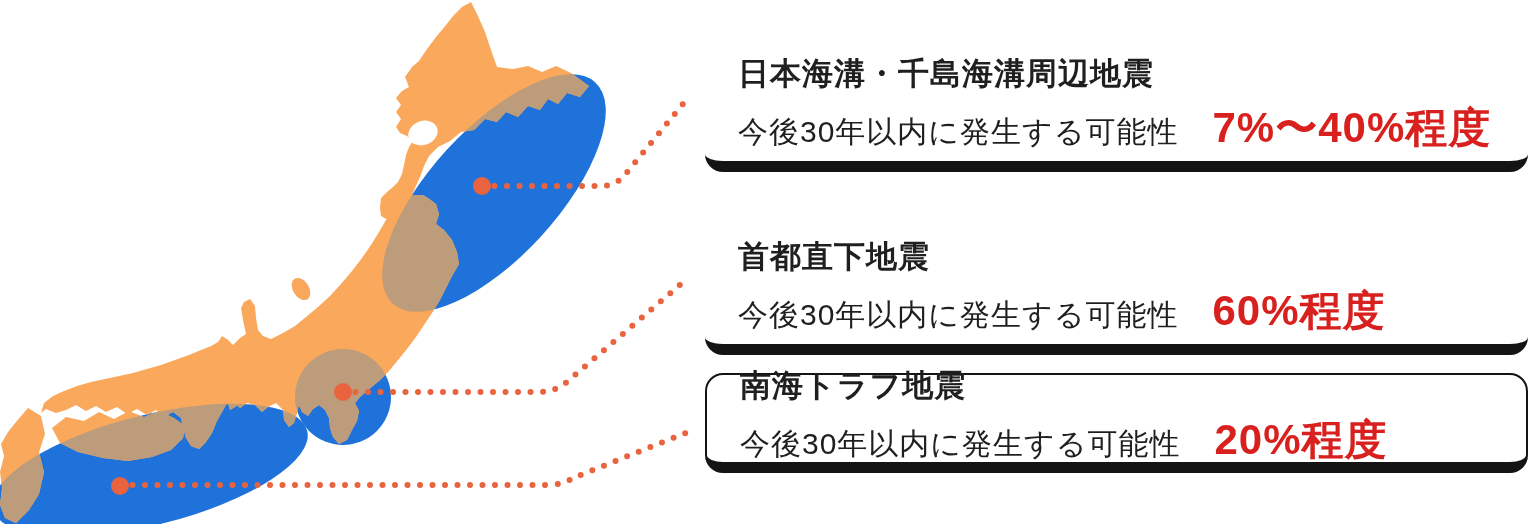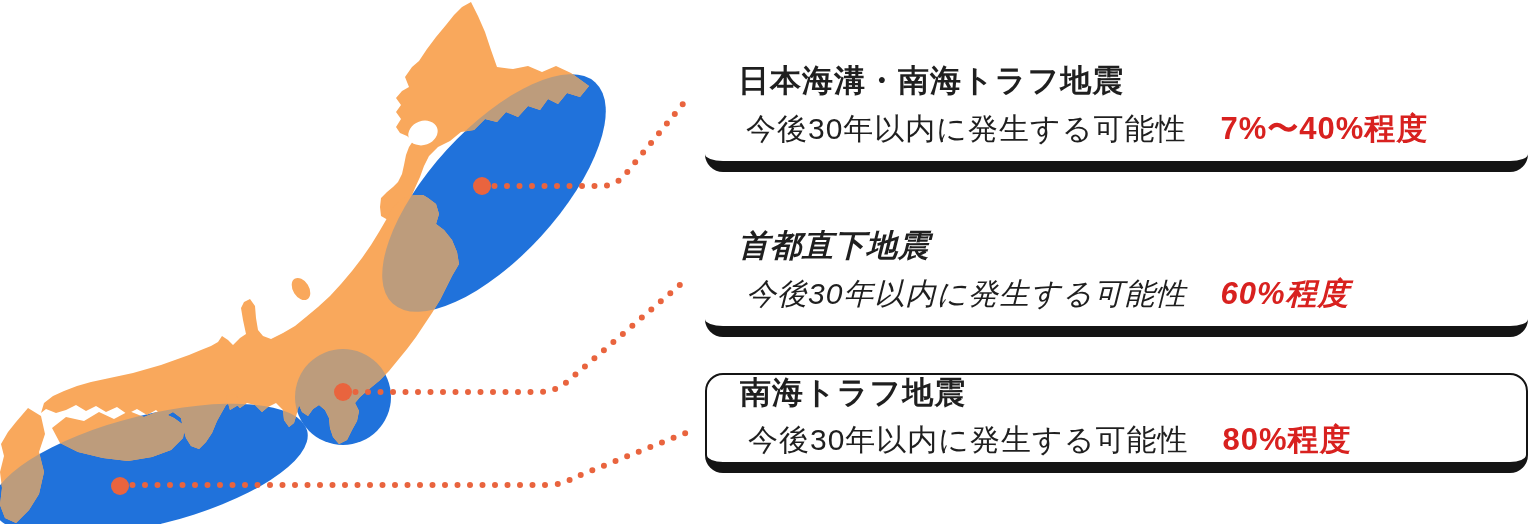--- a/index.html
+++ b/index.html
@@ -23,29 +23,29 @@
   .marker{fill:var(--leader);}
   .card{
     position:absolute; left:705px; width:823px;
     background:var(--card-bg);
     border-bottom:11px solid var(--ink);
     border-radius:18px;
     display:flex; flex-direction:column; justify-content:center;
     padding:2px 28px 6px 33px; gap:11px;
   }
   .card-1{top:53px;  height:119px;}
-  .card-2{top:218px; height:119px;font-style:italic;}
+  .card-2{top:236px; height:119px;}
   .card-3{top:373px; height:100px; border:2px solid var(--ink); border-bottom-width:11px;}
   .card-title{
     font-size:31px; font-weight:700; color:var(--text);
     line-height:1.15; letter-spacing:1px;
   }
   .card-row{display:flex; align-items:baseline; gap:34px; line-height:1.2;}
-  .card-lead{font-size:30px; color:var(--text); letter-spacing:1px;margin-left:8px;}
-  .card-value{font-size:31px; font-weight:700; color:var(--accent-red); letter-spacing:1px;}
+  .card-lead{font-size:30px; color:var(--text); letter-spacing:1px;}
+  .card-value{font-size:42px; font-weight:700; color:var(--accent-red); letter-spacing:1px;}
 </style>
 </head>
 <body>
 
 <div class="stage">
 
   <svg class="map-svg" viewBox="0 0 700 524" xmlns="http://www.w3.org/2000/svg">
     <defs>
       <path id="hokkaido" d="M471,2 L478,16 L485,32 L491,50 L497,67 L513,69 L528,66 L542,72
         L556,66 L571,73 L589,86 L580,97 L567,93 L558,104 L548,99 L540,110 L528,106
@@ -116,36 +116,36 @@
     </g>
 
     <g>
       <circle class="marker" cx="482" cy="186" r="9"></circle>
       <circle class="marker" cx="343" cy="392" r="9"></circle>
       <circle class="marker" cx="120" cy="486" r="9"></circle>
     </g>
   </svg>
 
   <div class="card card-1">
-    <div class="card-title">日本海溝・南海トラフ地震</div>
+    <div class="card-title">日本海溝・千島海溝周辺地震</div>
     <div class="card-row">
       <span class="card-lead">今後30年以内に発生する可能性</span>
       <span class="card-value">7%〜40%程度</span>
     </div>
   </div>
 
   <div class="card card-2">
     <div class="card-title">首都直下地震</div>
     <div class="card-row">
       <span class="card-lead">今後30年以内に発生する可能性</span>
       <span class="card-value">60%程度</span>
     </div>
   </div>
 
   <div class="card card-3">
     <div class="card-title">南海トラフ地震</div>
     <div class="card-row">
       <span class="card-lead">今後30年以内に発生する可能性</span>
-      <span class="card-value">80%程度</span>
+      <span class="card-value">20%程度</span>
     </div>
   </div>
 
 </div>
 
 </body></html>

